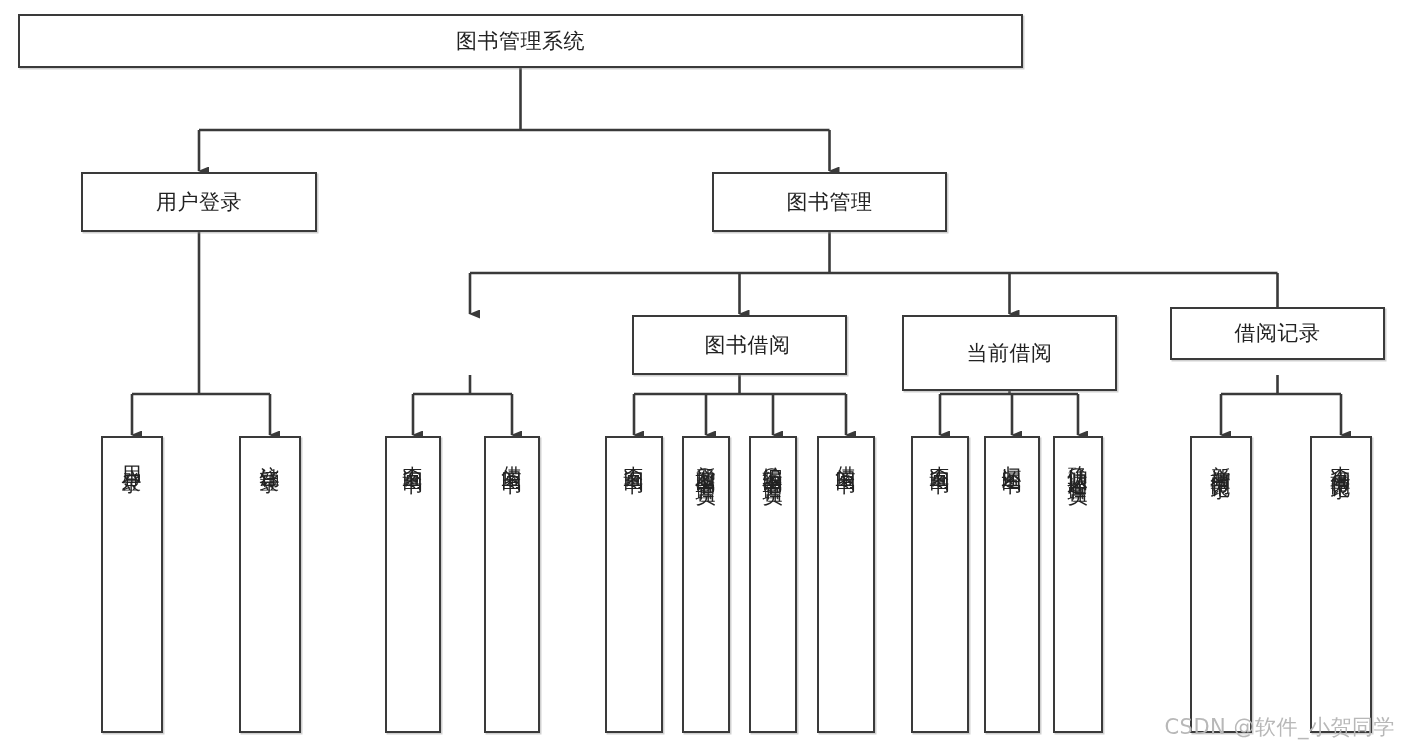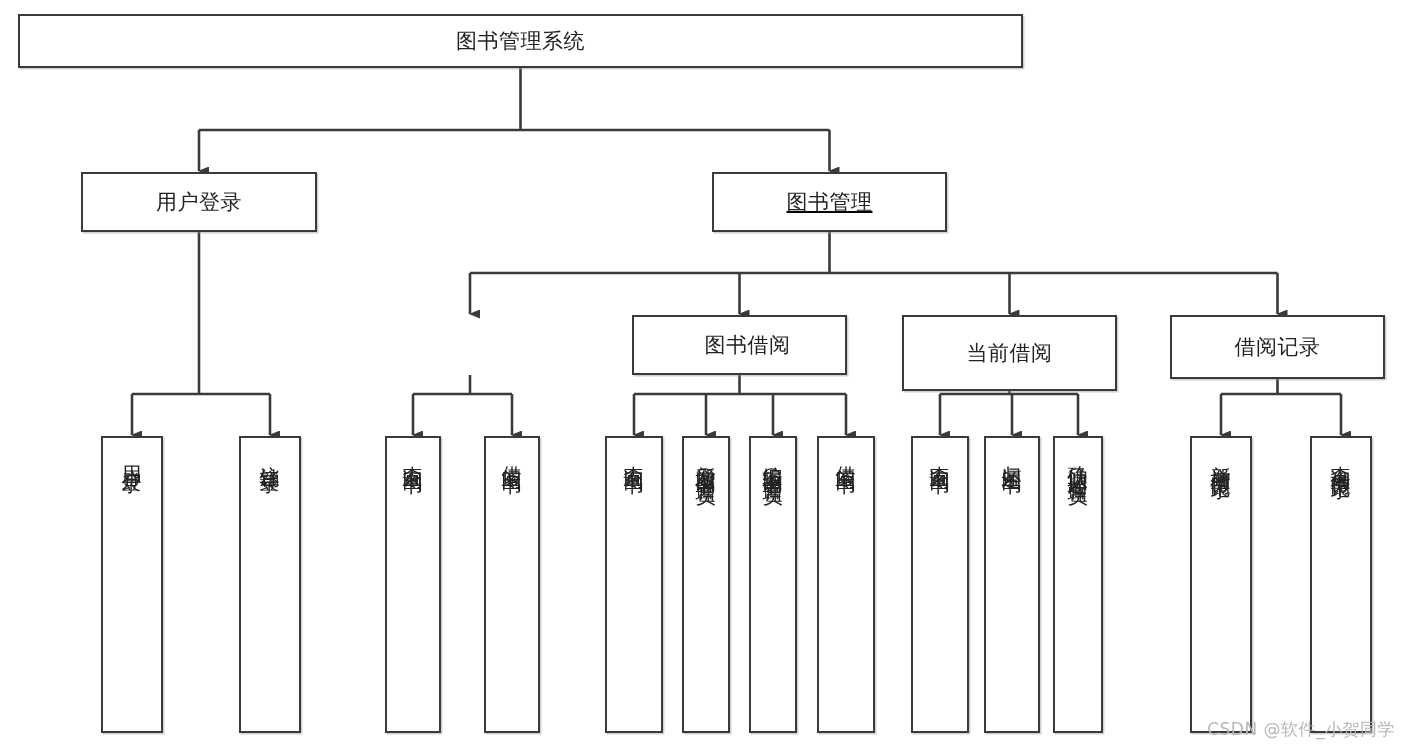--- a/index.html
+++ b/index.html
@@ -53,21 +53,21 @@
     -webkit-writing-mode: vertical-rl;
     font-size: 20px;
     line-height: 1.0;
     letter-spacing: 3px;
     white-space: pre;
   }
   .watermark {
     position: absolute;
     right: 10px;
     bottom: 6px;
-    font-size: 17px;
+    font-size: 21px;
     color: #b8b8b8;
     letter-spacing: 0.5px;
     white-space: nowrap;
   }
 </style>
 </head>
 <body>
 
 <div id="canvas">
 
@@ -114,31 +114,31 @@
       </g>
   </svg>
 
   <div class="node" style="left: 18px; top: 14px; width: 1005px; height: 54px;">
     <span class="label">图书管理系统</span>
   </div>
 
   <div class="node" style="left: 81px; top: 172px; width: 236px; height: 60px;">
     <span class="label">用户登录</span>
   </div>
-  <div class="node" style="left: 712px; top: 172px; width: 235px; height: 60px; text-decoration: underline;">
+  <div class="node" style="left: 712px; top: 172px; width: 235px; height: 60px;">
     <span class="label">图书管理</span>
   </div>
 
   <div class="node" style="left: 632px; top: 315px; width: 215px; height: 60px; padding-left: 16px;">
     <span class="label">图书借阅</span>
   </div>
   <div class="node" style="left: 902px; top: 315px; width: 215px; height: 76px;">
     <span class="label">当前借阅</span>
   </div>
-  <div class="node" style="left: 1170px; top: 315px; width: 215px; height: 64px;">
+  <div class="node" style="left: 1170px; top: 307px; width: 215px; height: 53px;">
     <span class="label">借阅记录</span>
   </div>
 
   <div class="node vertical" style="left: 101px; top: 436px; width: 62px; height: 297px;">
     <span class="label">用户登录</span>
   </div>
   <div class="node vertical" style="left: 239px; top: 436px; width: 62px; height: 297px;">
     <span class="label">注销登录</span>
   </div>
 

